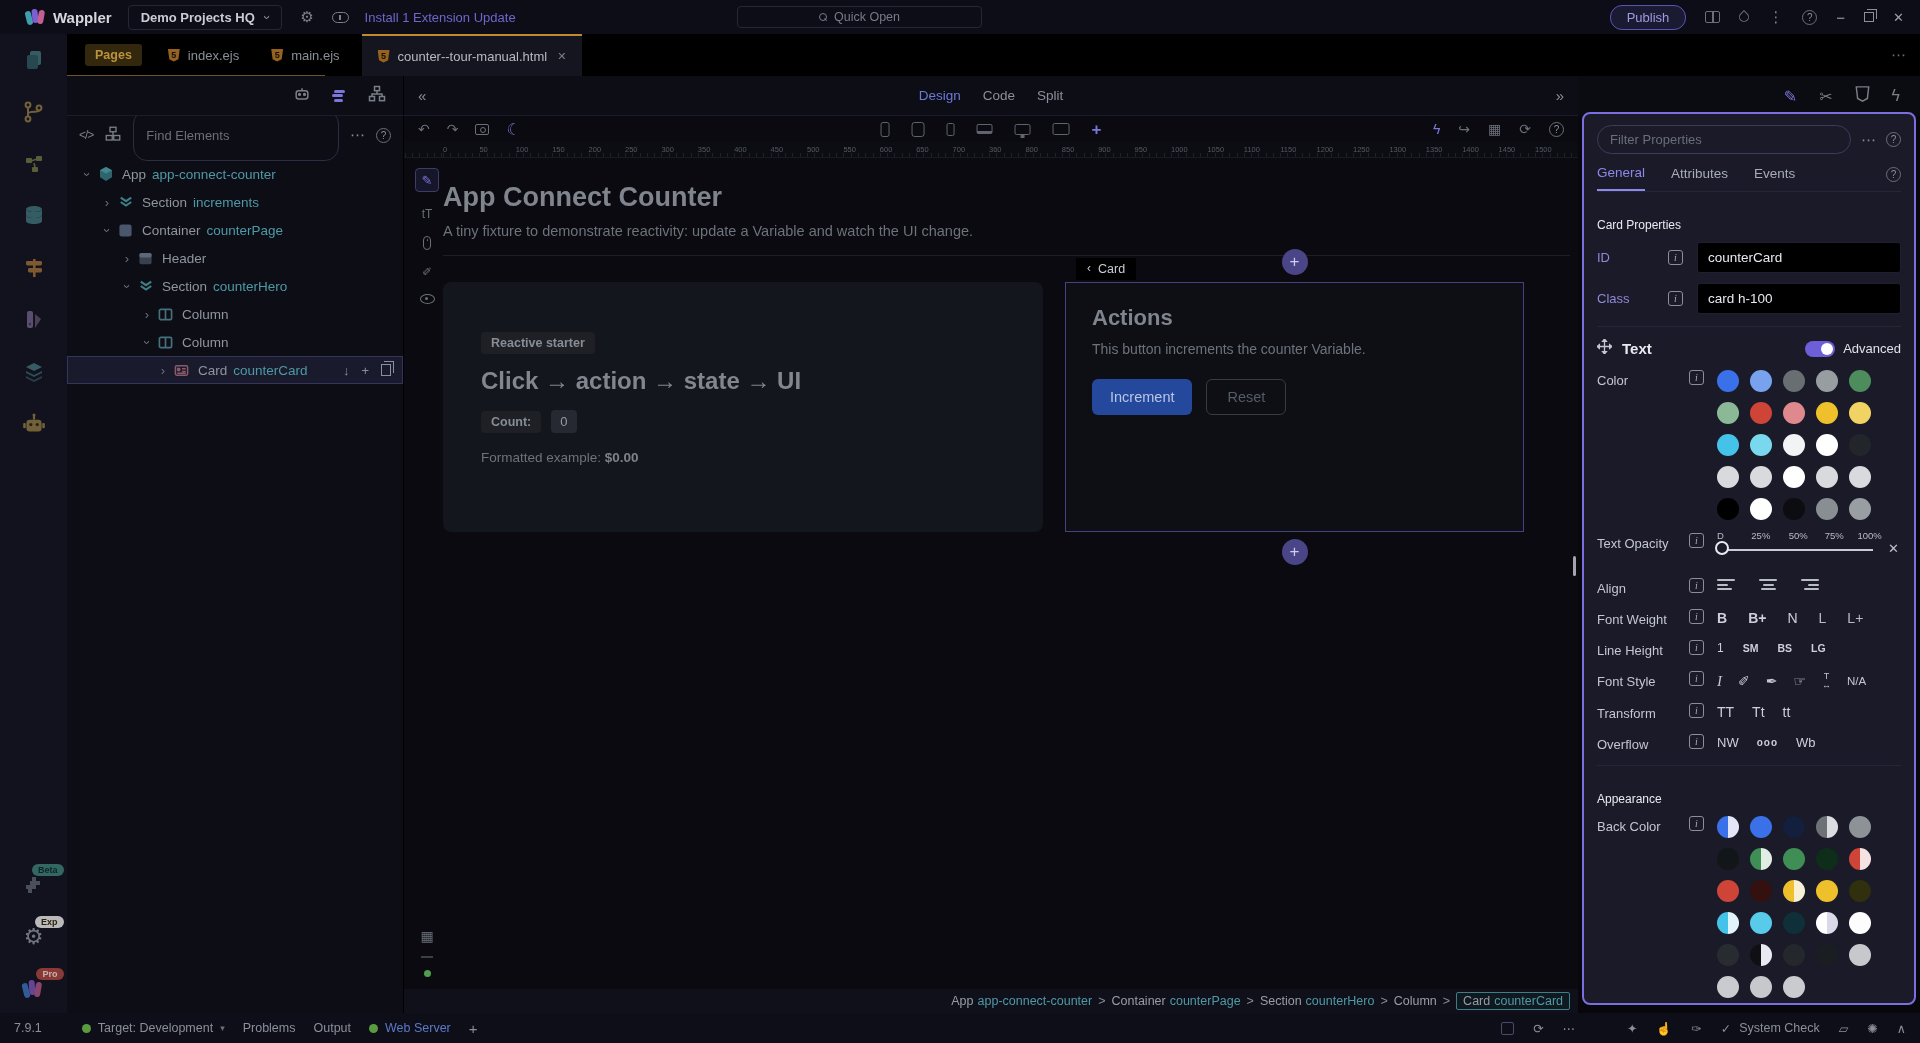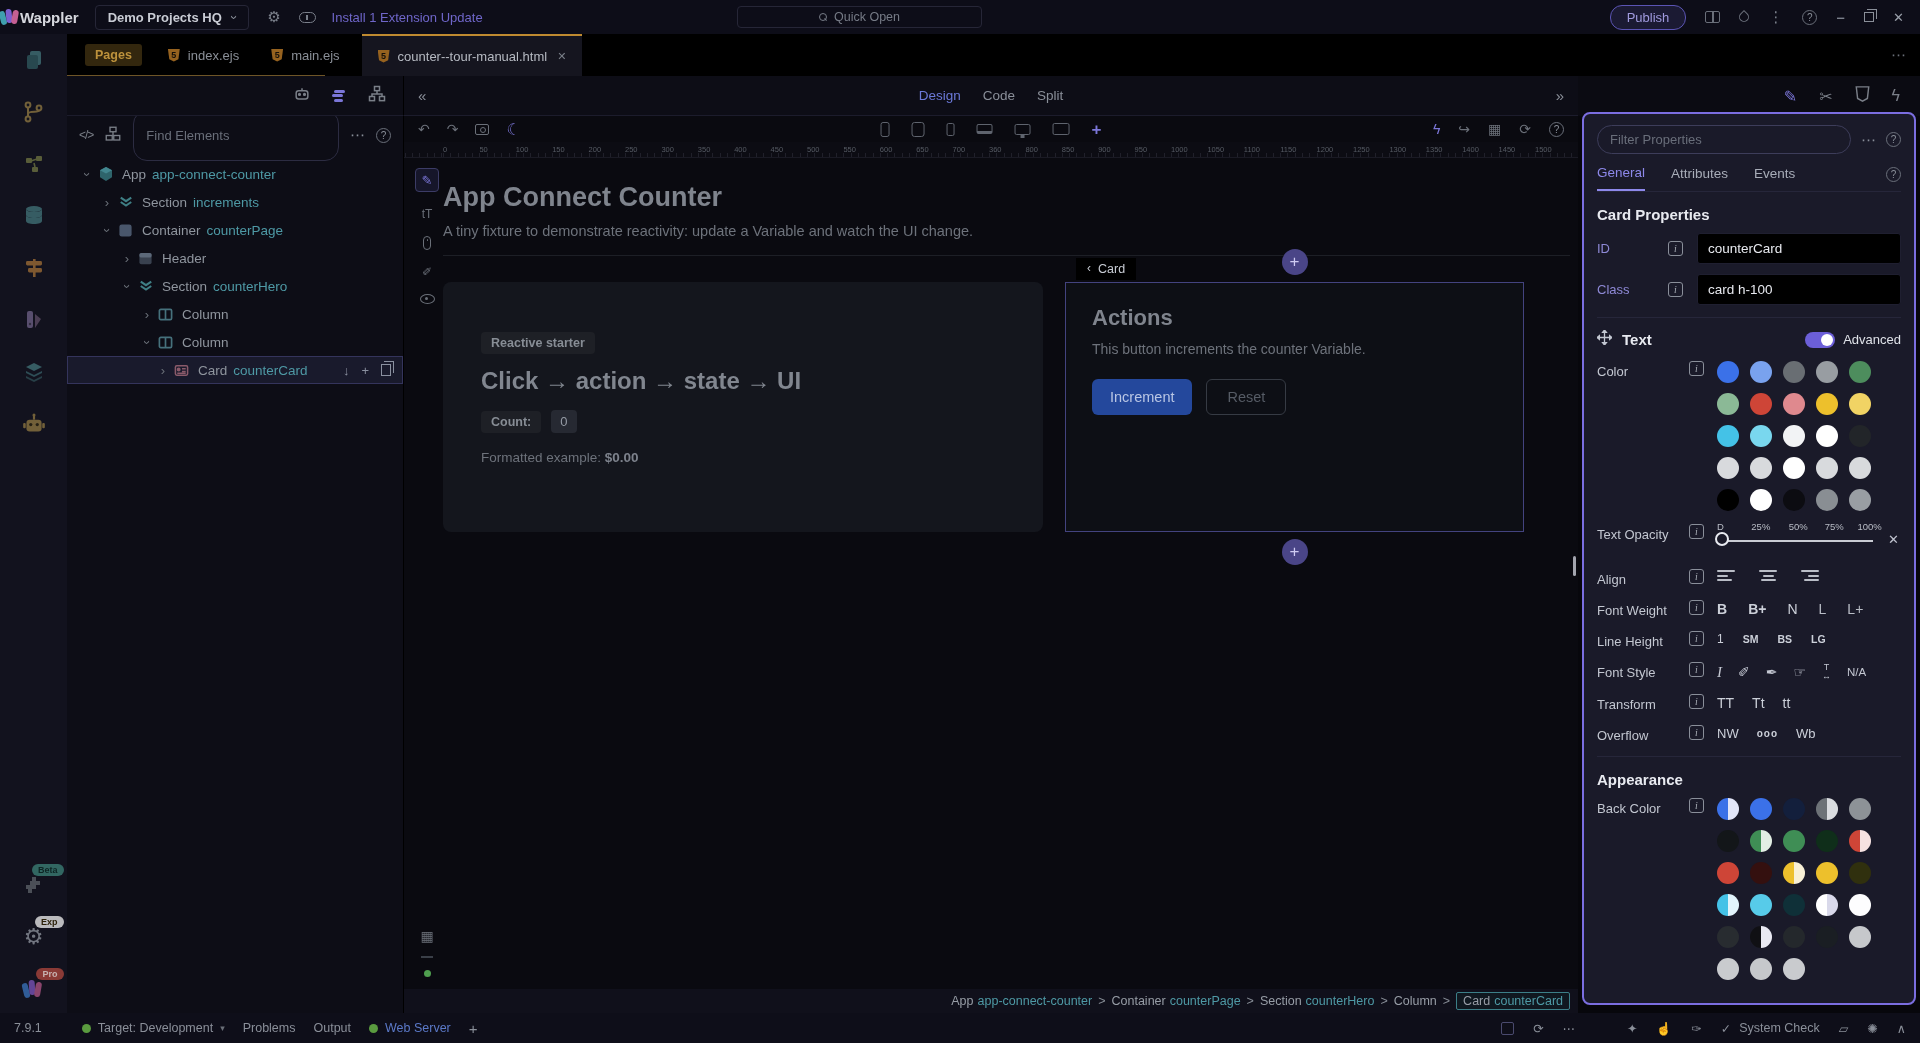--- a/index.html
+++ b/index.html
@@ -2,21 +2,21 @@
 <html><head>
 <meta charset="utf-8">
 <style>
   * { margin:0; padding:0; box-sizing:border-box; }
   html,body { width:1920px; height:1043px; overflow:hidden; background:#07070c;
     font-family:"Liberation Sans", sans-serif; color:#9aa0aa; }
 
   
   #topbar { position:absolute; left:0; top:0; right:0; height:34px; background:#0d0d18;
     display:flex; align-items:center; z-index:40; }
-  .logo-wrap { display:flex; align-items:flex-end; }
+  .logo-wrap { display:flex; align-items:flex-end; gap:7px; margin-left:26px; }
   .wlogo { position:relative; width:20px; height:18px; }
   .wlogo i { position:absolute; width:6px; height:14px; border-radius:4px; }
   .wlogo i:nth-child(1){ left:0; top:3px; background:#3f9fae; transform:rotate(-14deg); }
   .wlogo i:nth-child(2){ left:6px; top:1px; background:#7b5fd0; transform:rotate(-6deg); }
   .wlogo i:nth-child(3){ left:12px; top:2px; background:#c45f93; transform:rotate(10deg); }
   .logo-text { color:#d6d8de; font-weight:bold; font-size:15px; }
   .proj-box { display:flex; align-items:center; gap:10px; border:1px solid #262637;
     border-radius:4px; padding:4px 12px; margin-left:16px; color:#c9ccd4; font-size:13px; font-weight:bold;}
   .chev-glyph { color:#8a8f99; font-weight:normal; display:inline-block; transform:rotate(90deg); font-size:13px;}
   .tb-ic { color:#7a7f8a; font-size:15px; margin-left:18px; }
@@ -193,21 +193,21 @@
     border:2px solid #7b6ee0; border-radius:8px; padding:11px 13px; overflow:hidden; z-index:15;}
   .filter-row { display:flex; align-items:center; gap:10px; }
   .filter-input { flex:1; background:transparent; border:1px solid #3d3d5a; border-radius:15px;
     padding:6px 12px; color:#d0d3da; font-size:13px; outline:none; font-family:inherit;}
   .filter-input::placeholder { color:#696e7a; }
   .p-more { color:#8a8f9a; font-size:15px; }
   .p-tabs { margin-top:11px; display:flex; gap:26px; border-bottom:1px solid #26263a; align-items:center; padding-bottom:0;}
   .p-tab { font-size:13.5px; color:#a8adb8; padding-bottom:9px; }
   .p-tab.active { color:#8d88ea; border-bottom:2px solid #8d88ea; }
   .p-tabs .qmark { margin-left:auto; margin-bottom:8px; }
-  .sec-title { margin:14px 0 10px; font-size:15px; font-weight:bold; color:#e8eaf0; }
+  .sec-title { margin:26px 0 10px; font-size:12px; font-weight:normal; color:#e8eaf0; }
   .field-row { display:grid; grid-template-columns:62px 20px 1fr; gap:9px; align-items:center; margin-bottom:10px;}
   .f-label { color:#8e89d6; font-size:13px; }
   .info-sq { width:15px; height:15px; border:1px solid #8a8f9a; border-radius:3px; color:#a8adb6;
     font-size:10px; font-style:italic; font-family:"Liberation Serif",serif;
     display:flex; align-items:center; justify-content:center; }
   .f-input { background:#000; border:1px solid #1f1f30; border-radius:3px; color:#e8eaf0;
     font-size:13.5px; padding:7px 10px; outline:none; width:100%; font-family:inherit;}
   .divider { border:none; border-top:1px solid #26263a; margin:12px 0; }
   .text-head { display:flex; align-items:center; gap:10px; margin-bottom:12px; }
   .text-head .title { font-size:15px; font-weight:bold; color:#e8eaf0; }

